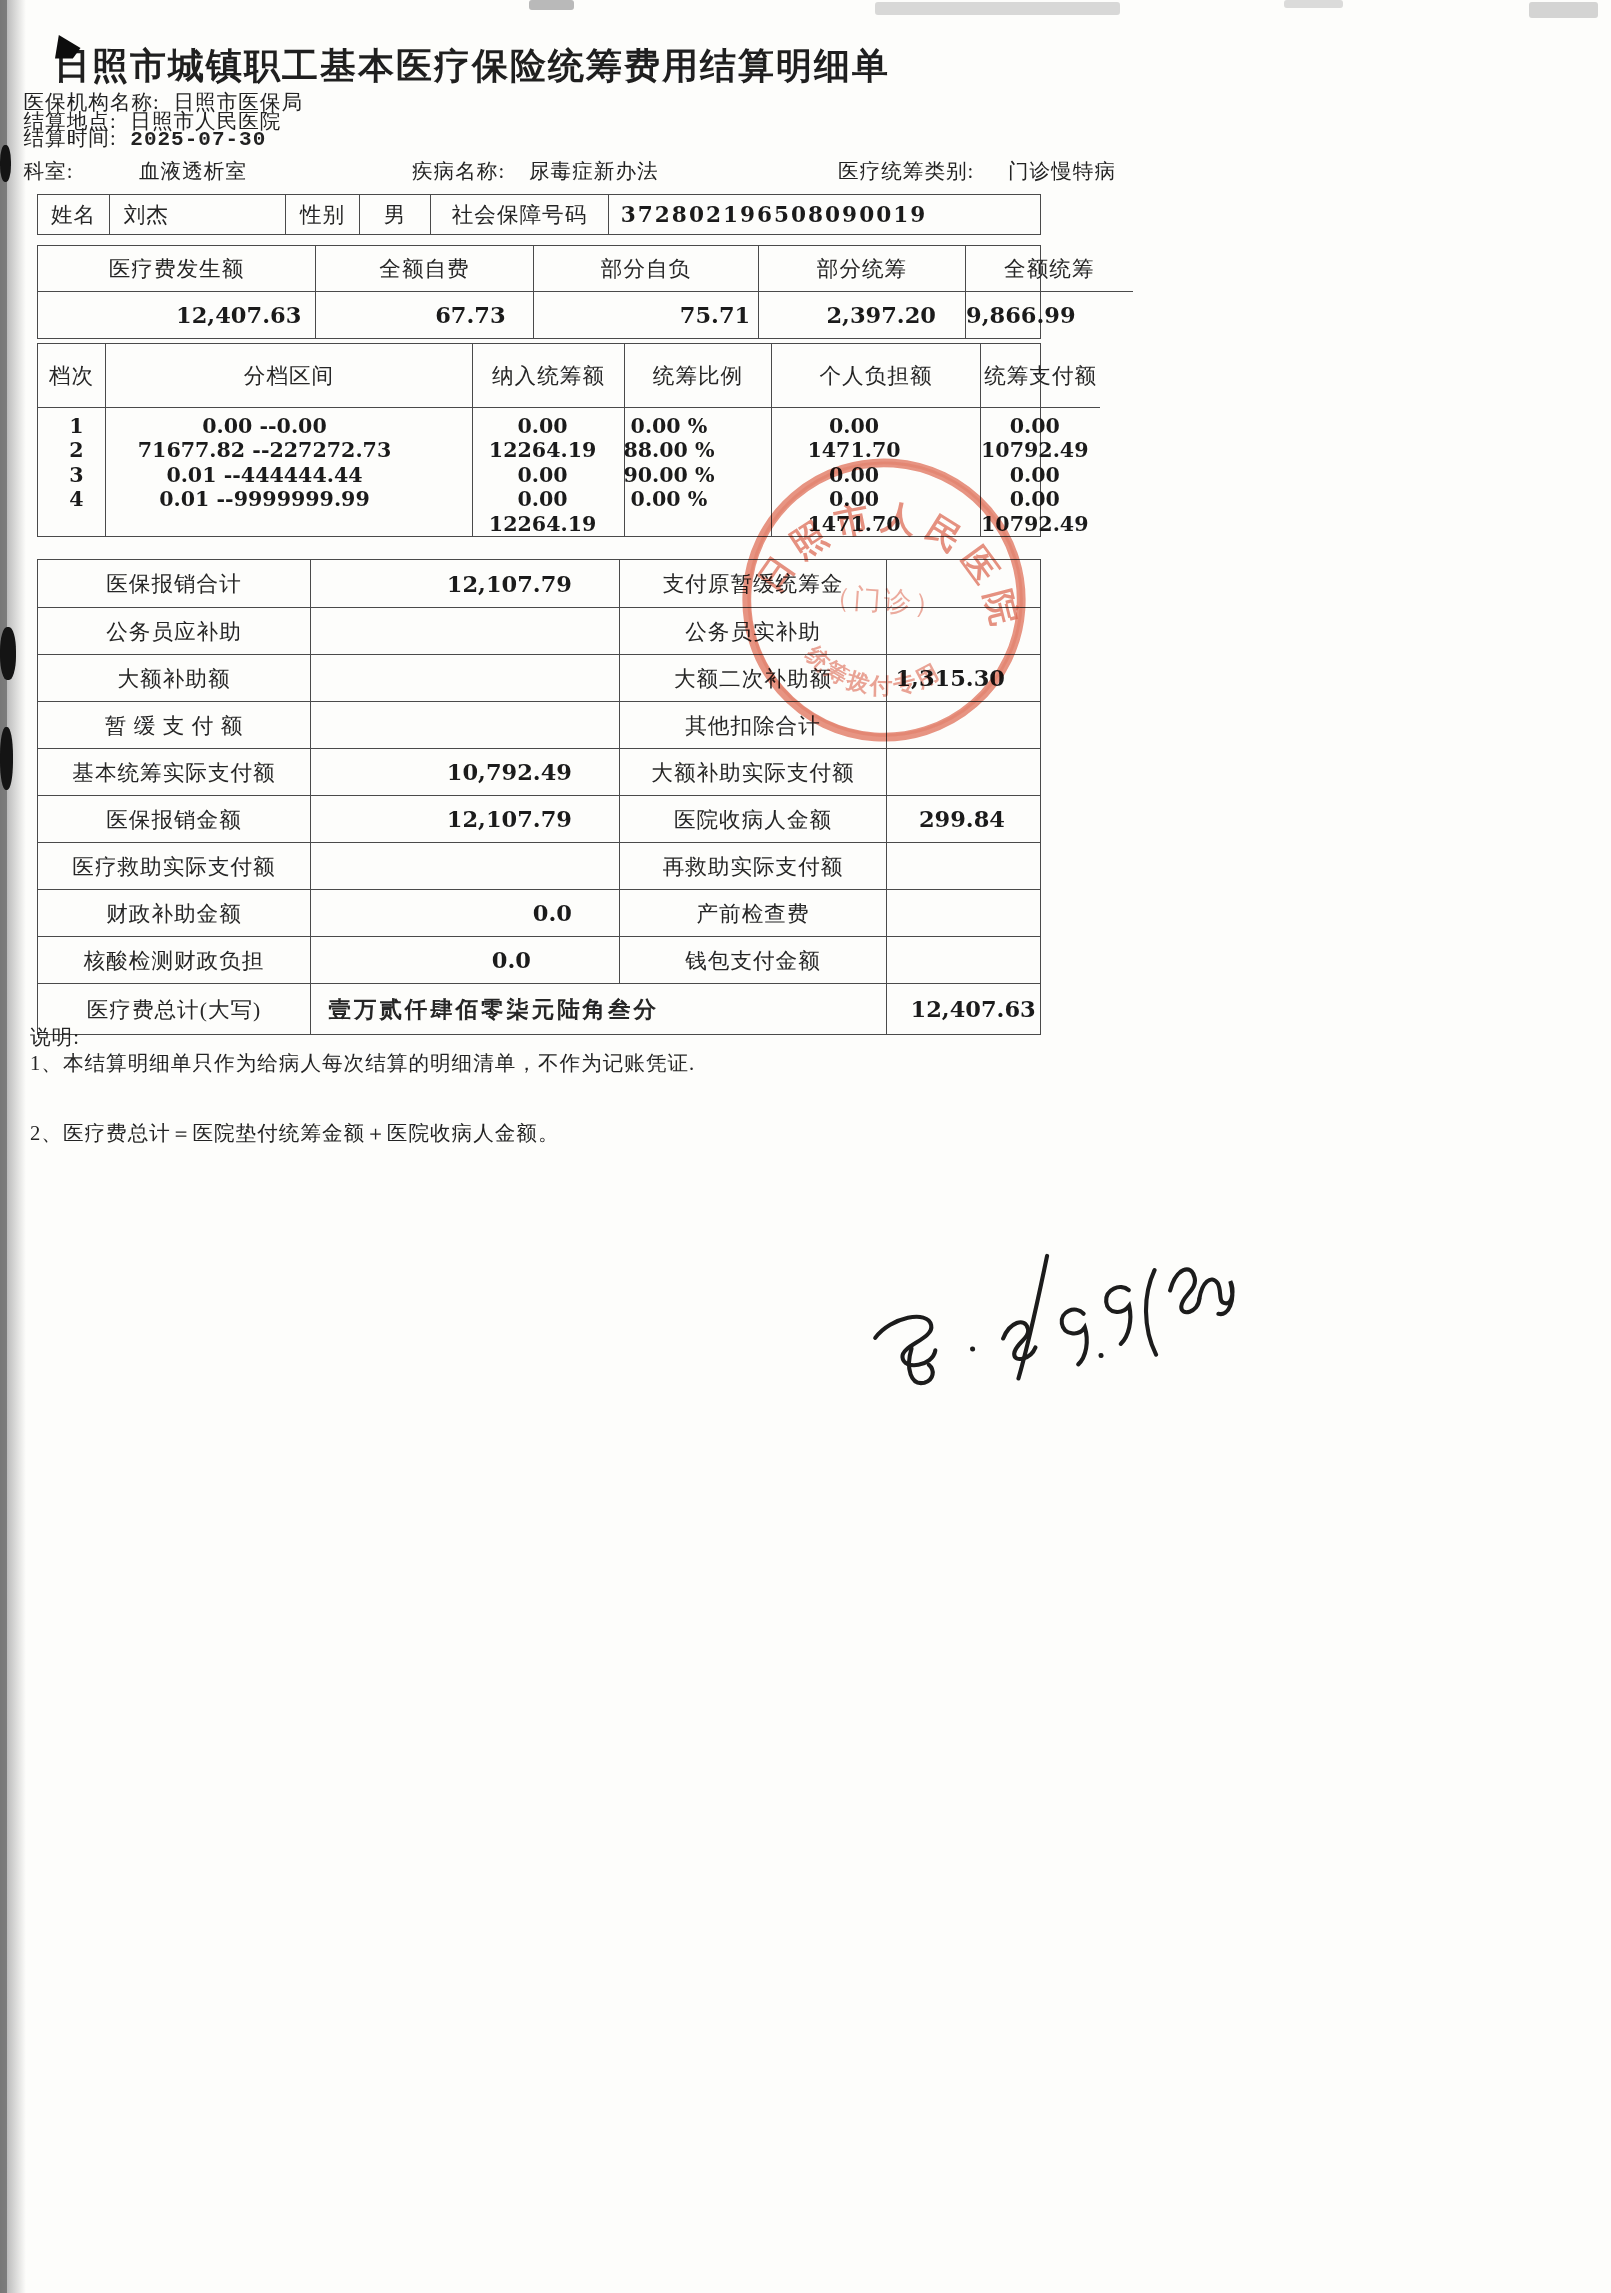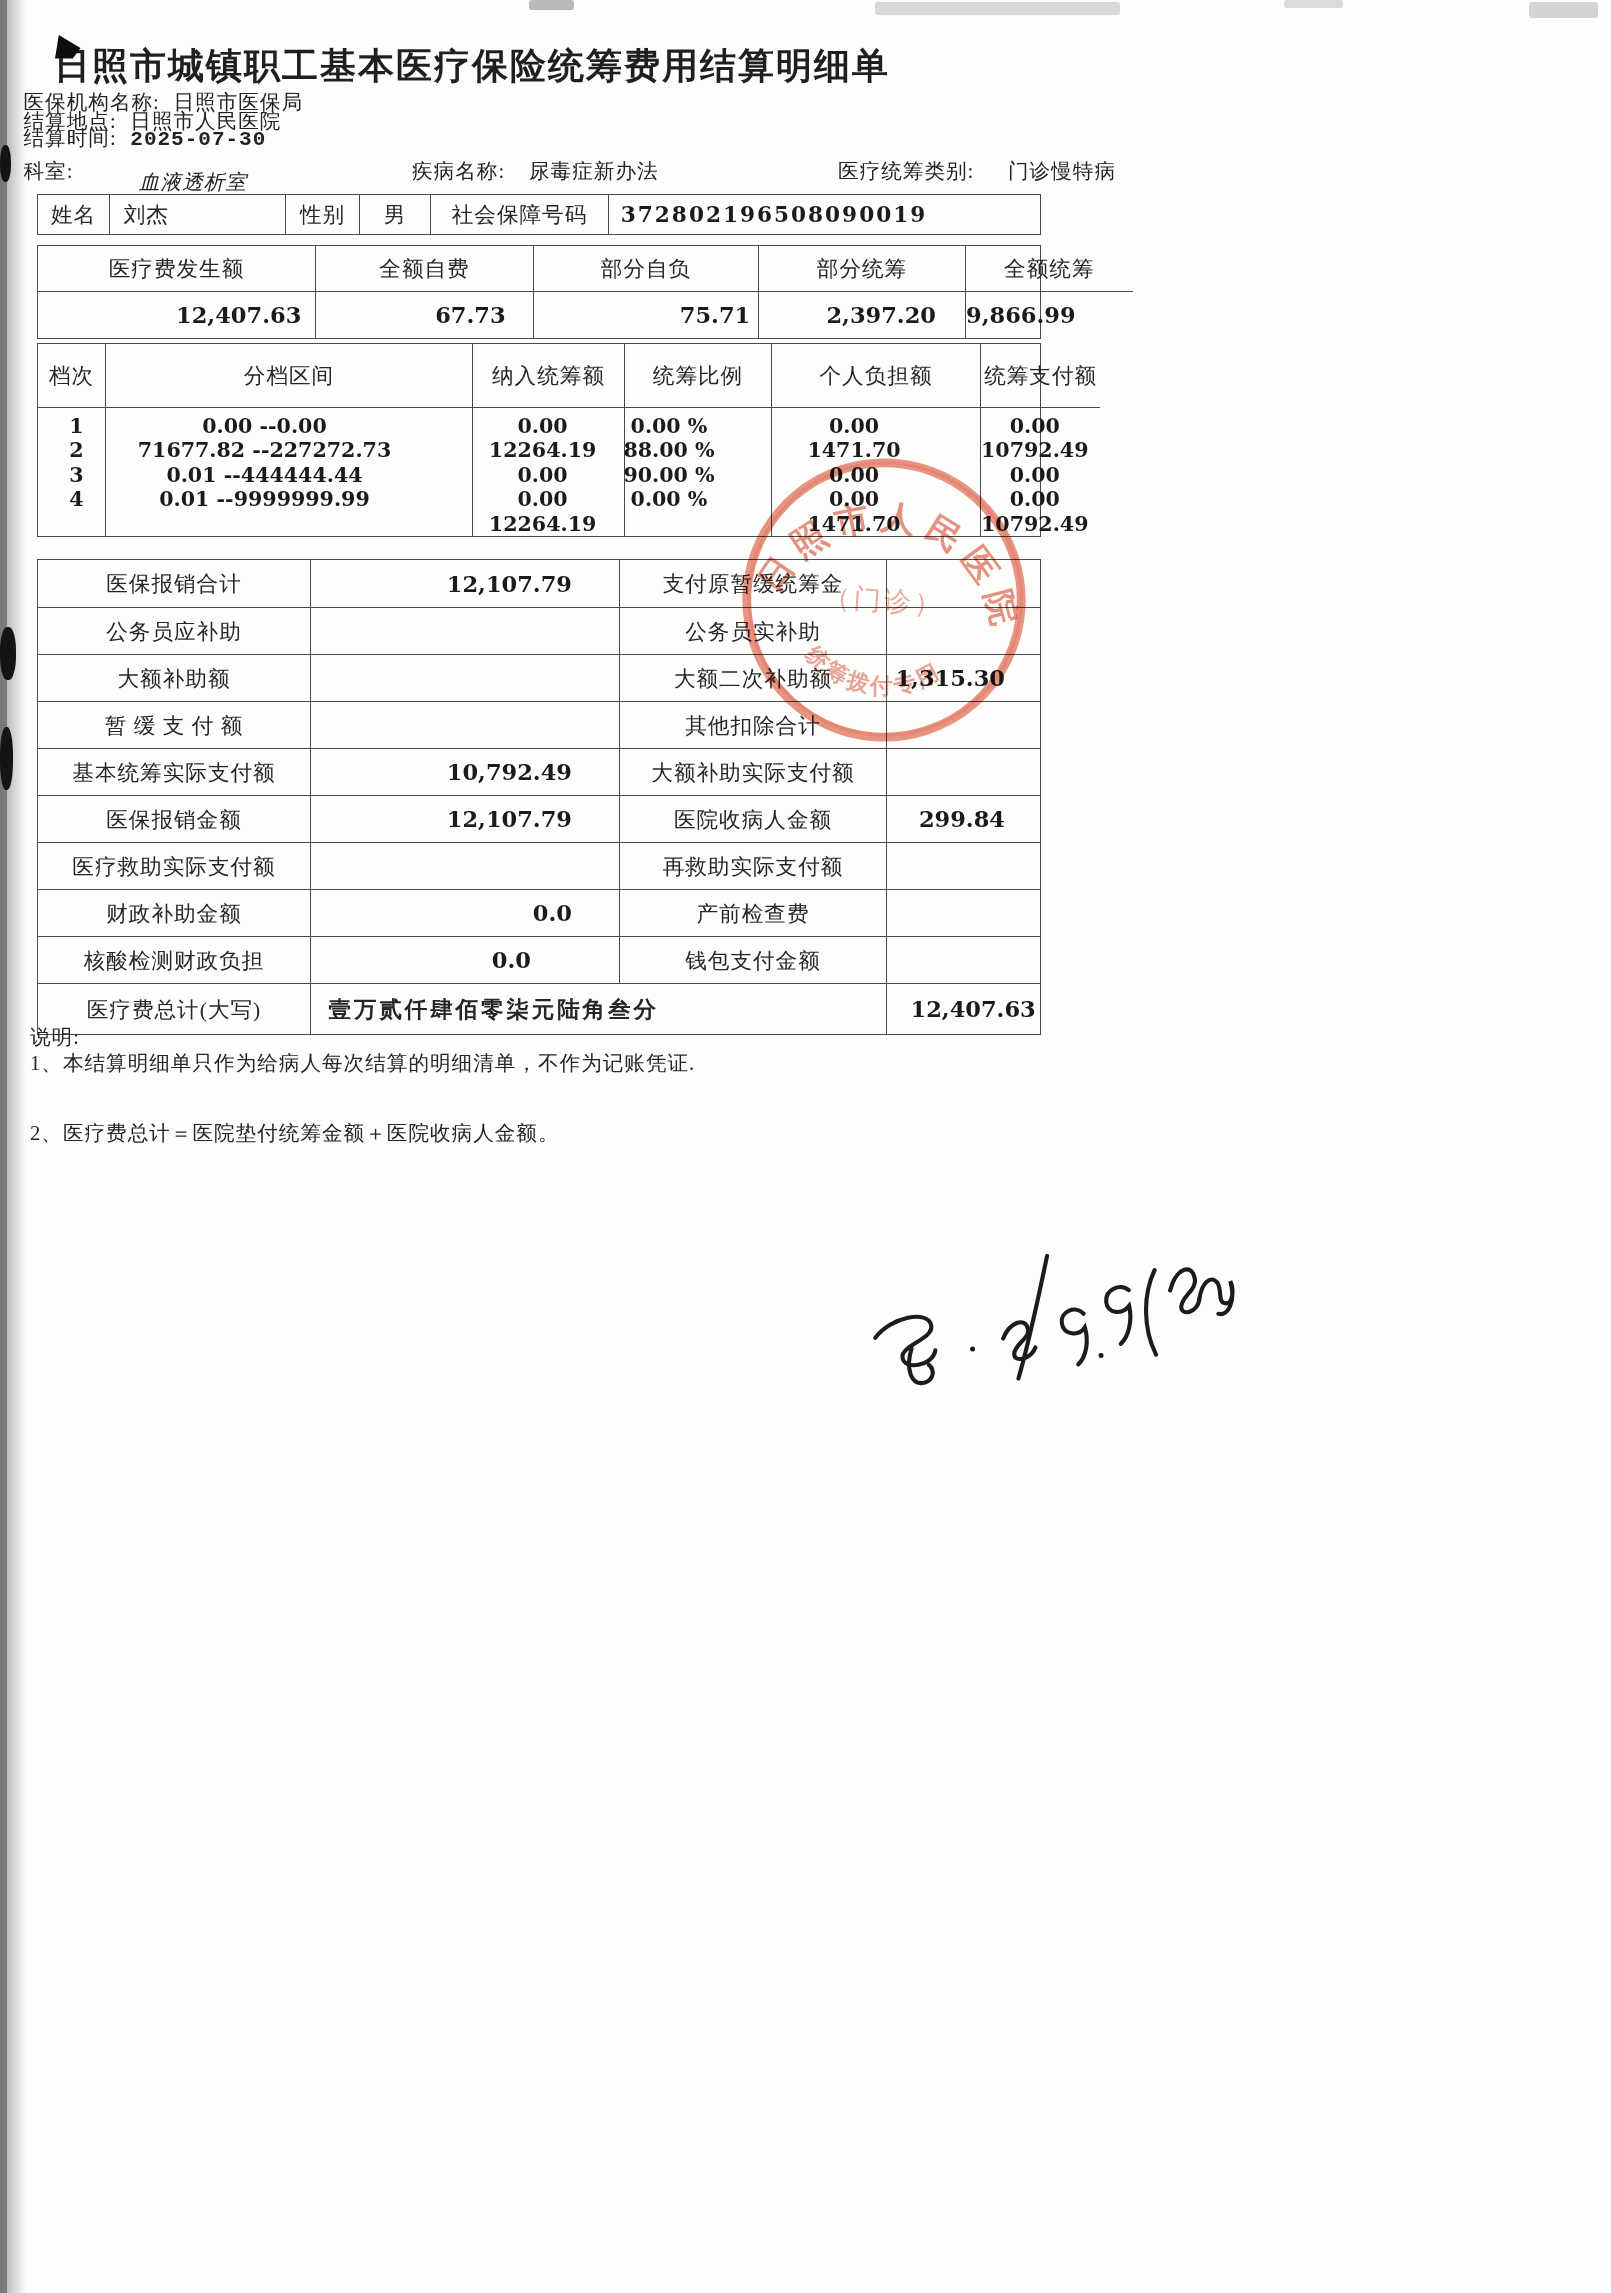--- a/index.html
+++ b/index.html
@@ -83,21 +83,21 @@
     <span>医保机构名称:</span><span class="hval">日照市医保局</span>
   </div>
   <div class="hline" style="top:107px;">
     <span>结算地点:</span><span class="hval">日照市人民医院</span>
   </div>
   <div class="hline" style="top:124px;">
     <span>结算时间:</span><span class="hval date-num">2025-07-30</span>
   </div>
   <div class="dept-line">
     <span class="hline" style="left:23.5px;top:157px;">科室:</span>
-    <span class="hline" style="left:139px;top:168px;font-style:italic;">血液透析室</span>
+    <span class="hline" style="left:139px;top:157px;">血液透析室</span>
     <span class="hline" style="left:412px;top:157px;font-family:Liberation Serif, serif;">疾病名称:</span>
     <span class="hline" style="left:529px;top:157px;">尿毒症新办法</span>
     <span class="hline" style="left:838px;top:157px;">医疗统筹类别:</span>
     <span class="hline" style="left:1008px;top:157px;">门诊慢特病</span>
   </div>
 
   <div class="tbl patient">
     <div class="c center lbl">姓名</div>
     <div class="c bl lbl pl14">刘杰</div>
     <div class="c bl center lbl">性别</div>

